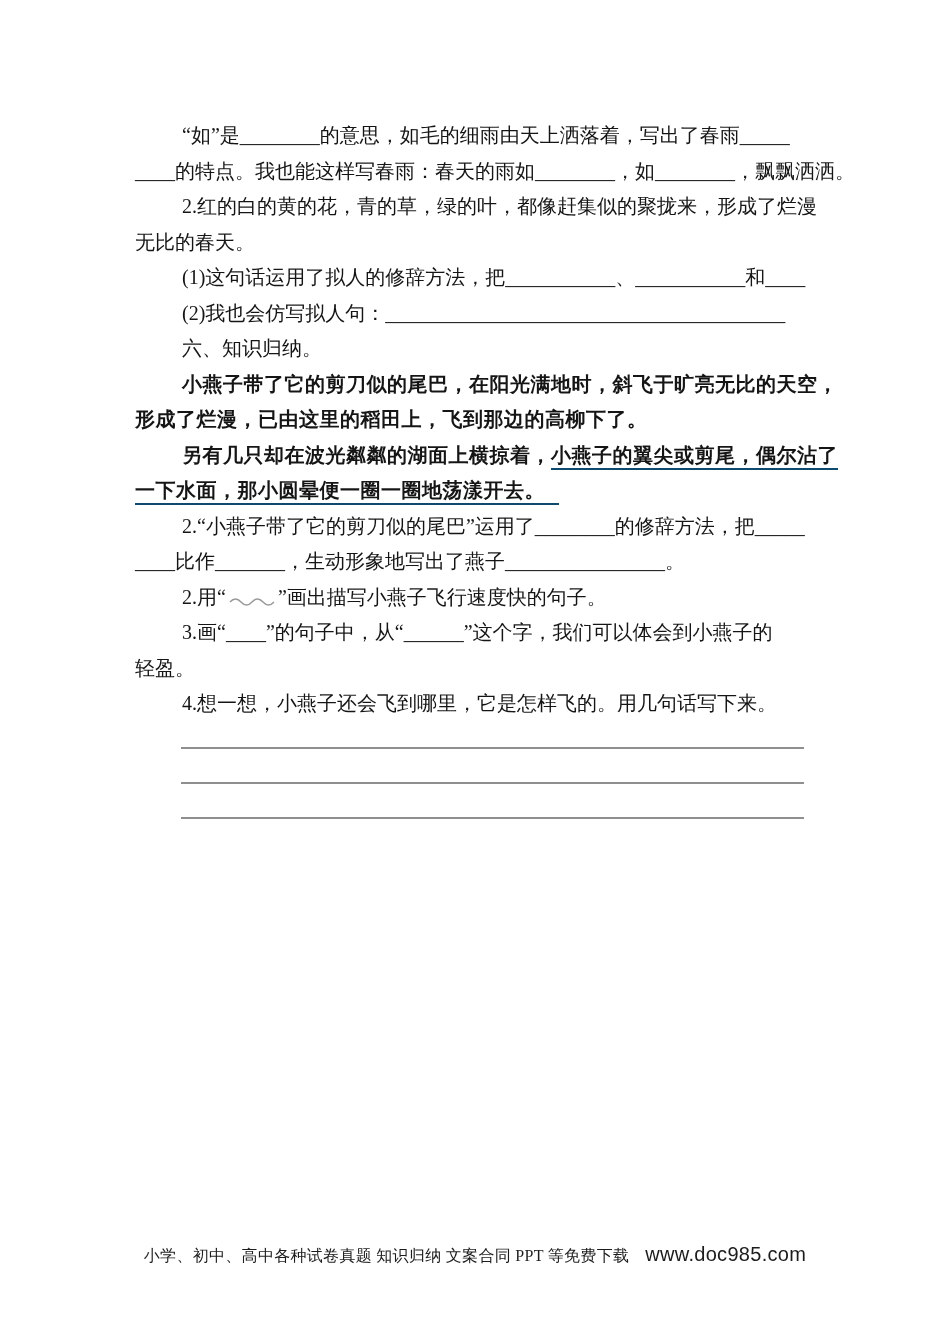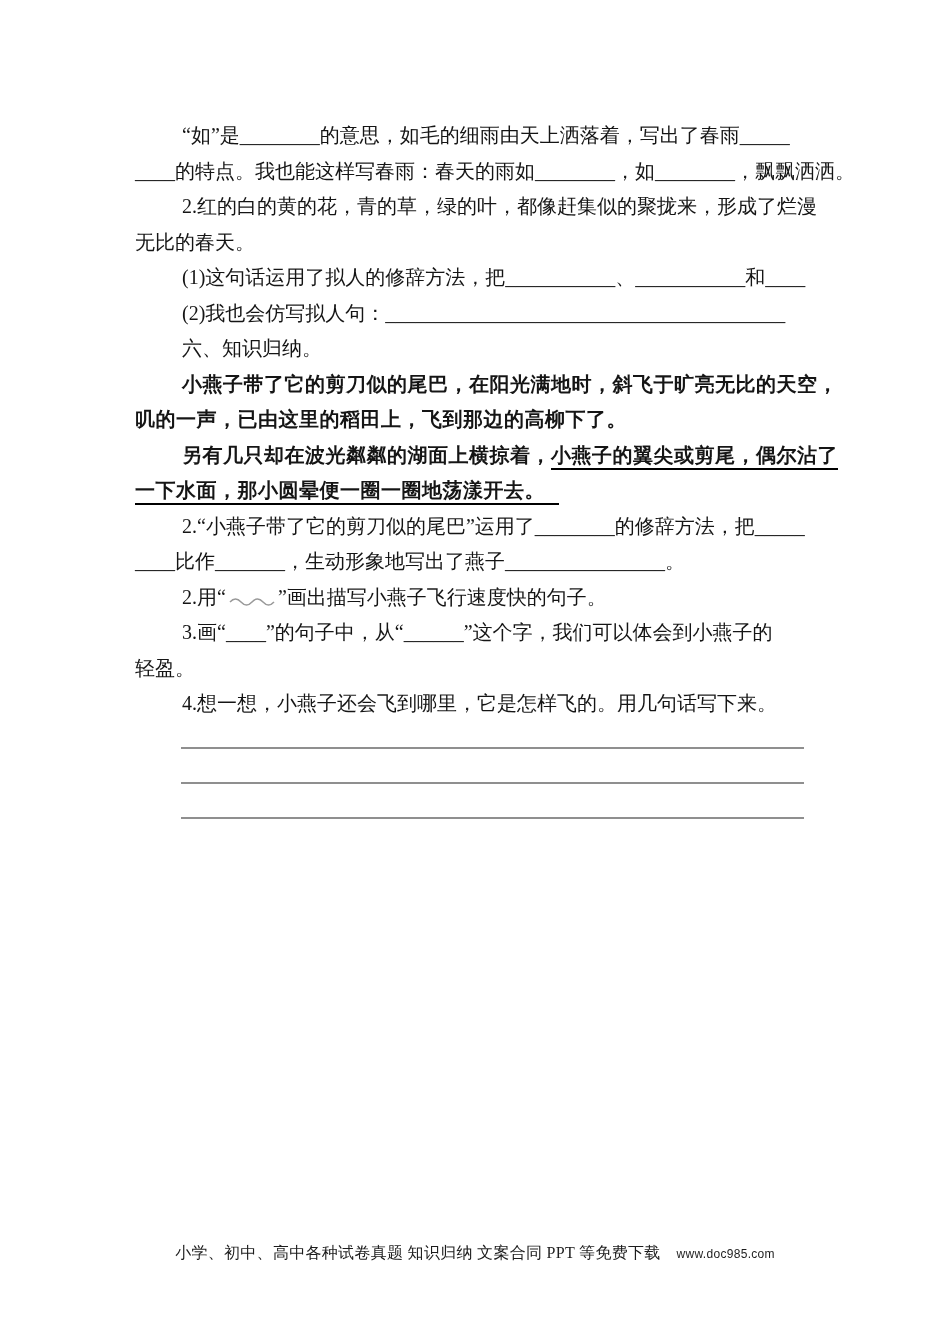--- a/index.html
+++ b/index.html
@@ -7,50 +7,50 @@
     width:950px;height:1344px;background:#ffffff;position:relative;
     font-family:"Liberation Serif","DejaVu Serif",serif;color:#151515;
     overflow:hidden;
   }
   .page{position:absolute;left:0;top:0;width:950px;height:1344px;background:#ffffff;}
   .content{position:absolute;left:135px;top:118px;width:692px;}
   .ln{height:35.5px;line-height:35.5px;font-size:20px;white-space:nowrap;}
   .ind{padding-left:47px;}
   .hei{font-family:"Liberation Sans","DejaVu Sans",sans-serif;}
   .b{font-weight:bold;letter-spacing:0.5px;}
-  .u{border-bottom:2px solid #000000;padding-bottom:2px;}
+  .u{border-bottom:2px solid #0c4a6e;padding-bottom:2px;}
   .uext{padding-right:14px;}
   .answers{padding-left:46px;}
   .ansline{width:623px;height:33px;border-bottom:2px solid #8f8f8f;}
   .ansline:first-child{height:25px;}
   .footer{
     position:absolute;top:1243px;left:0;width:950px;text-align:center;
     font-size:16px;color:#1c1c1c;letter-spacing:0.3px;
   }
-  .footer .url{font-family:"Liberation Sans","DejaVu Sans",sans-serif;margin-left:16px;font-size:12px;}
+  .footer .url{font-family:"Liberation Sans","DejaVu Sans",sans-serif;margin-left:16px;font-size:20px;}
   .wavy{vertical-align:-2px;margin:0 3px;}
 </style>
 </head>
 <body>
 
 <div class="page">
 
   <div class="content">
 
     <div class="ln ind">“如”是________的意思，如毛的细雨由天上洒落着，写出了春雨_____</div>
     <div class="ln">____的特点。我也能这样写春雨：春天的雨如________，如________，飘飘洒洒。</div>
     <div class="ln ind">2.红的白的黄的花，青的草，绿的叶，都像赶集似的聚拢来，形成了烂漫</div>
     <div class="ln">无比的春天。</div>
     <div class="ln ind">(1)这句话运用了拟人的修辞方法，把___________、___________和____</div>
     <div class="ln ind">(2)我也会仿写拟人句：________________________________________</div>
 
     <div class="ln ind hei">六、知识归纳。</div>
 
     <div class="ln ind hei b">小燕子带了它的剪刀似的尾巴，在阳光满地时，斜飞于旷亮无比的天空，</div>
-    <div class="ln hei b">叽的一声，已由这里的稻田上，飞到那边的高柳下了。</div>
+    <div class="ln hei b">形成了烂漫，已由这里的稻田上，飞到那边的高柳下了。</div>
 
     <div class="ln ind hei b">
       <span>另有几只却在波光粼粼的湖面上横掠着，</span><span class="u">小燕子的翼尖或剪尾，偶尔沾了</span>
     </div>
     <div class="ln hei b">
       <span class="u uext">一下水面，那小圆晕便一圈一圈地荡漾开去。</span>
     </div>
 
     <div class="ln ind">2.“小燕子带了它的剪刀似的尾巴”运用了________的修辞方法，把_____</div>
     <div class="ln">____比作_______，生动形象地写出了燕子________________。</div>

